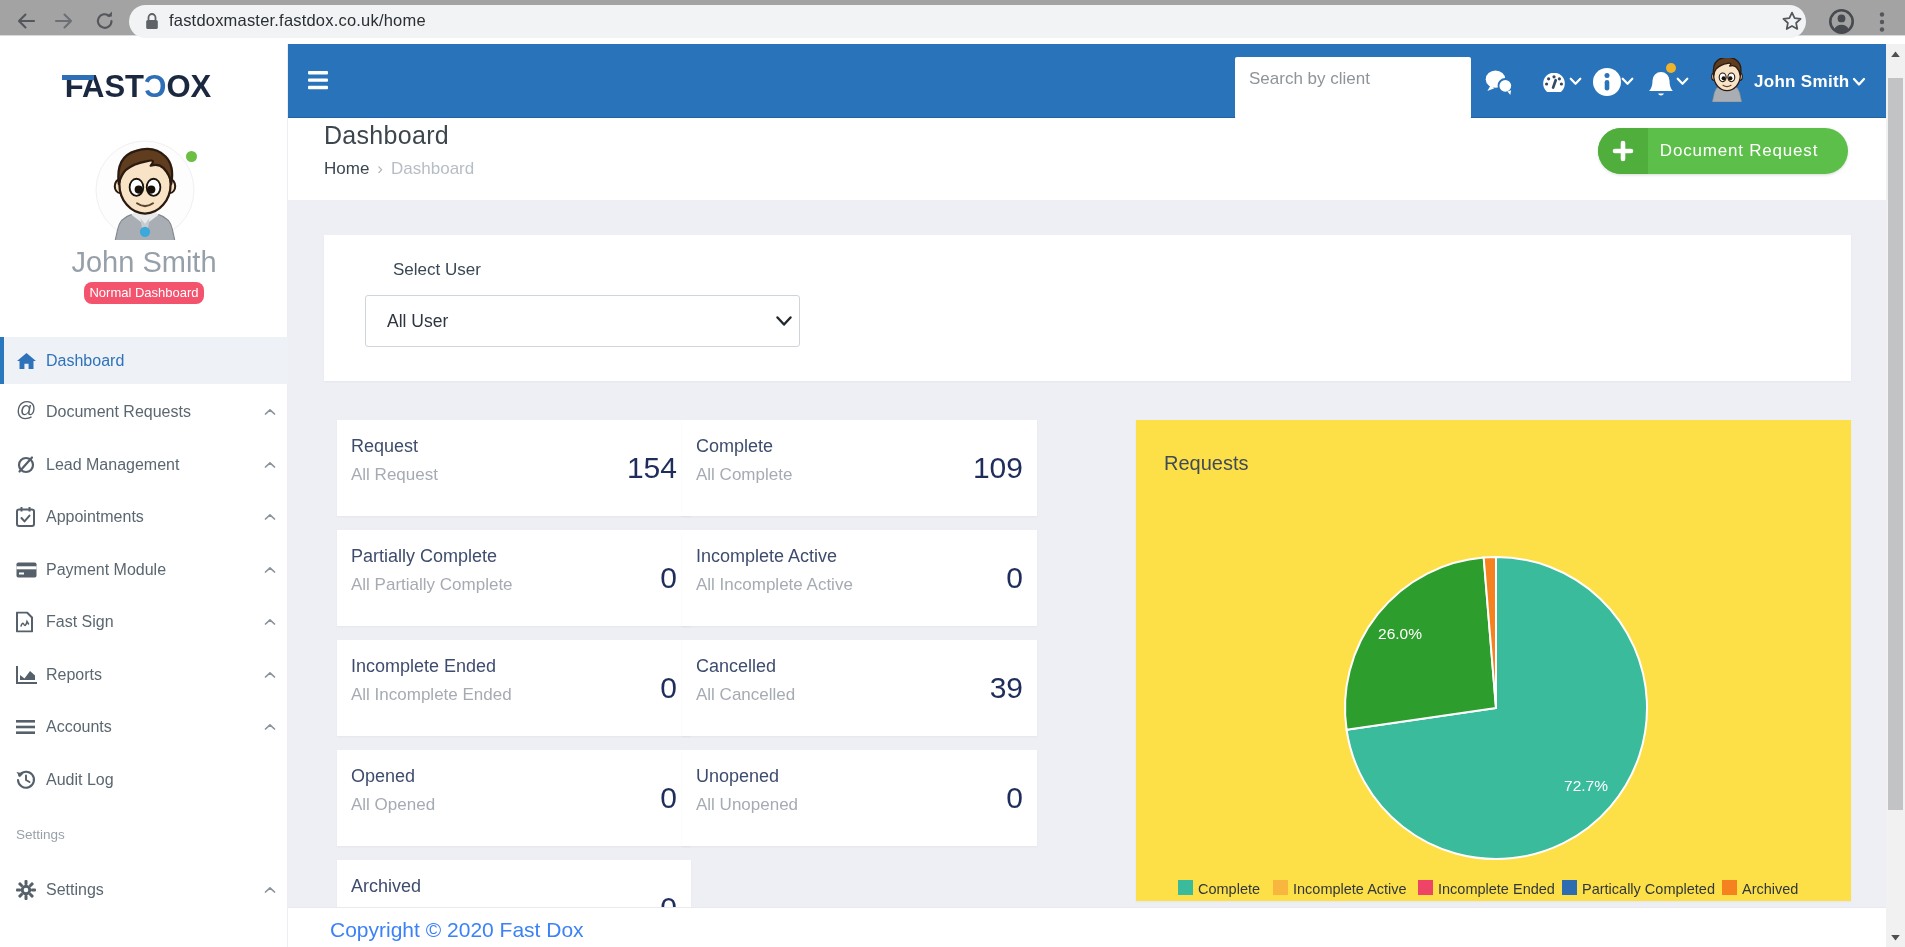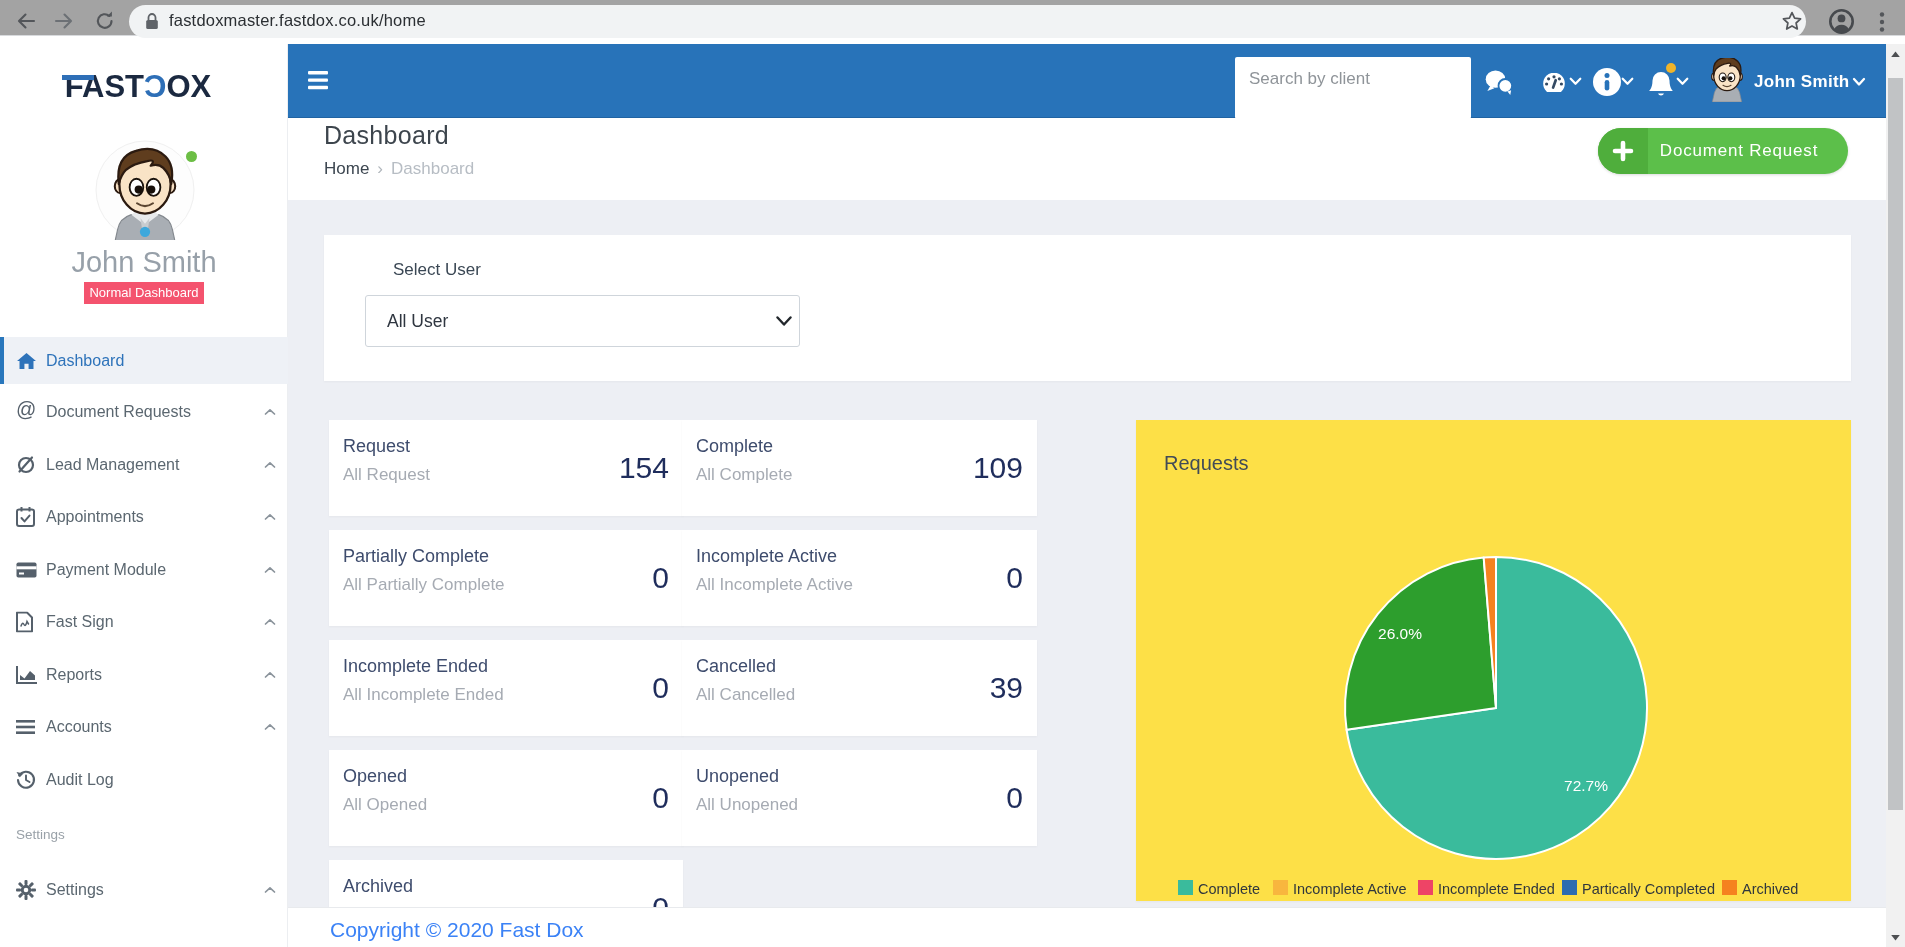--- a/index.html
+++ b/index.html
@@ -14,21 +14,21 @@
 
 #sbar { position:absolute; left:1886px; top:44px; width:19px; height:903px; background:#f1f1f1; }
 #sthumb { position:absolute; left:2px; top:34px; width:15px; height:732px; background:#c1c3c5; }
 
 
 #sidebar { position:absolute; left:0; top:44px; width:288px; height:903px; background:#fff; border-right:1px solid #eceef1; }
 #logo { position:absolute; left:-6px; top:69px; width:288px; text-align:center; font-size:31px; font-weight:bold; letter-spacing:0px; color:#1b2940; }
 #logo .blue { color:#2e6fb7; }
 #sbname { position:absolute; left:0; top:246px; width:288px; text-align:center; font-size:29px; color:#97a0a9; }
 #badge { position:absolute; left:0; top:282px; width:288px; text-align:center; }
-#badge span { display:inline-block; background:#f4536e; color:#fff; font-size:13px; padding:3px 5px 4px; border-radius:0; }
+#badge span { display:inline-block; background:#f4536e; color:#fff; font-size:13px; padding:3px 5px 4px; border-radius:8px; }
 .mitem { position:absolute; left:0; width:288px; height:52px; }
 .mitem .txt { position:absolute; left:46px; top:50%; transform:translateY(-50%); font-size:16px; color:#5b6770; }
 .mitem .ic { position:absolute; left:16px; top:50%; transform:translateY(-50%); width:22px; height:22px; color:#55606b; }
 .mitem .chev { position:absolute; right:12px; top:50%; transform:translateY(-50%); width:12px; height:8px; }
 .mitem.active { background:#eef1f6; border-left:4px solid #2977bc; }
 .mitem.active .txt { color:#2e73ba; left:42px; }
 .mitem.active .ic { color:#2e73ba; left:13px; }
 #setlabel { position:absolute; left:16px; top:827px; font-size:13.5px; color:#99a1a8; }
 
 
@@ -49,21 +49,21 @@
 
 
 #content { position:absolute; left:288px; top:200px; width:1598px; height:707px; background:#edeff4; }
 #selcard { position:absolute; left:36px; top:35px; width:1527px; height:146px; background:#fff; box-shadow:0 1px 2px rgba(0,0,0,0.04); }
 #selcard .lab { position:absolute; left:41px; top:25px; font-size:17px; color:#3a4754;margin-left:28px; }
 #selbox { position:absolute; left:41px; top:60px; width:435px; height:52px; background:#fff; border:1px solid #cfd5db; border-radius:3px; }
 #selbox span { position:absolute; left:21px; top:15px; font-size:17.5px; color:#2f3640; }
 
 .srow { position:absolute; left:37px; width:712px; height:96px; }
 .scard { position:absolute; top:0; height:96px; background:#fff; box-shadow:0 1px 2px rgba(0,0,0,0.04); }
-.scard.l { left:4px; width:354px;padding-left:48px; }
+.scard.l { left:12px; width:354px;padding-left:48px; }
 .scard.r { left:357px; width:355px; }
 .scard .t { position:absolute; left:14px; top:16px; font-size:18px; color:#3e4c6d; font-weight:500; }
 .scard .s { position:absolute; left:14px; top:45px; font-size:17px; color:#a6abb3; }
 .scard .n { position:absolute; right:14px; top:31px; font-size:30px; color:#1f2d5c; font-weight:400; }
 
 #reqcard { position:absolute; left:848px; top:220px; width:715px; height:481px; background:#fde047; box-shadow:0 1px 2px rgba(0,0,0,0.04); }
 #reqcard .title { position:absolute; left:28px; top:32px; font-size:20px; color:#414b57; }
 .leg { position:absolute; top:459px; height:16px; }
 .leg .sq { position:absolute; left:0; top:1px; width:15px; height:15px; }
 .leg .lt { position:absolute; left:20px; top:1.5px; font-size:14.5px; color:#30373d; white-space:nowrap; }

